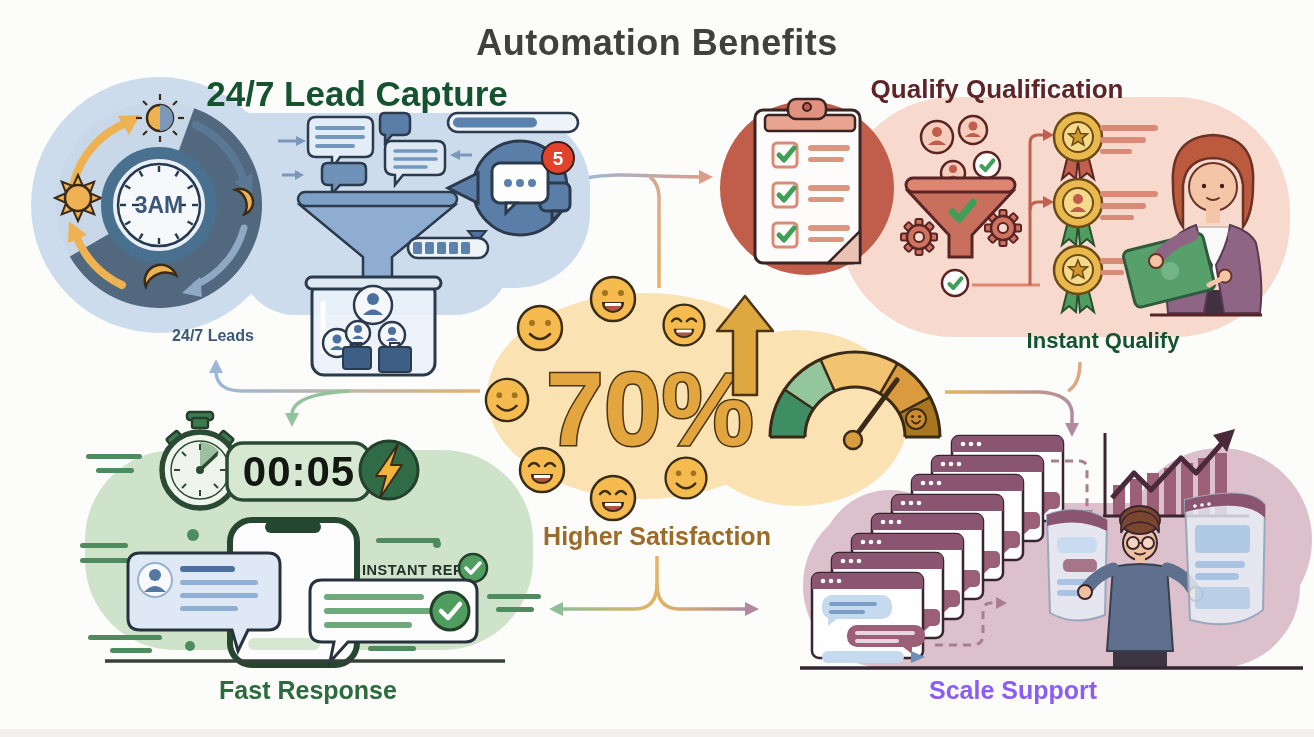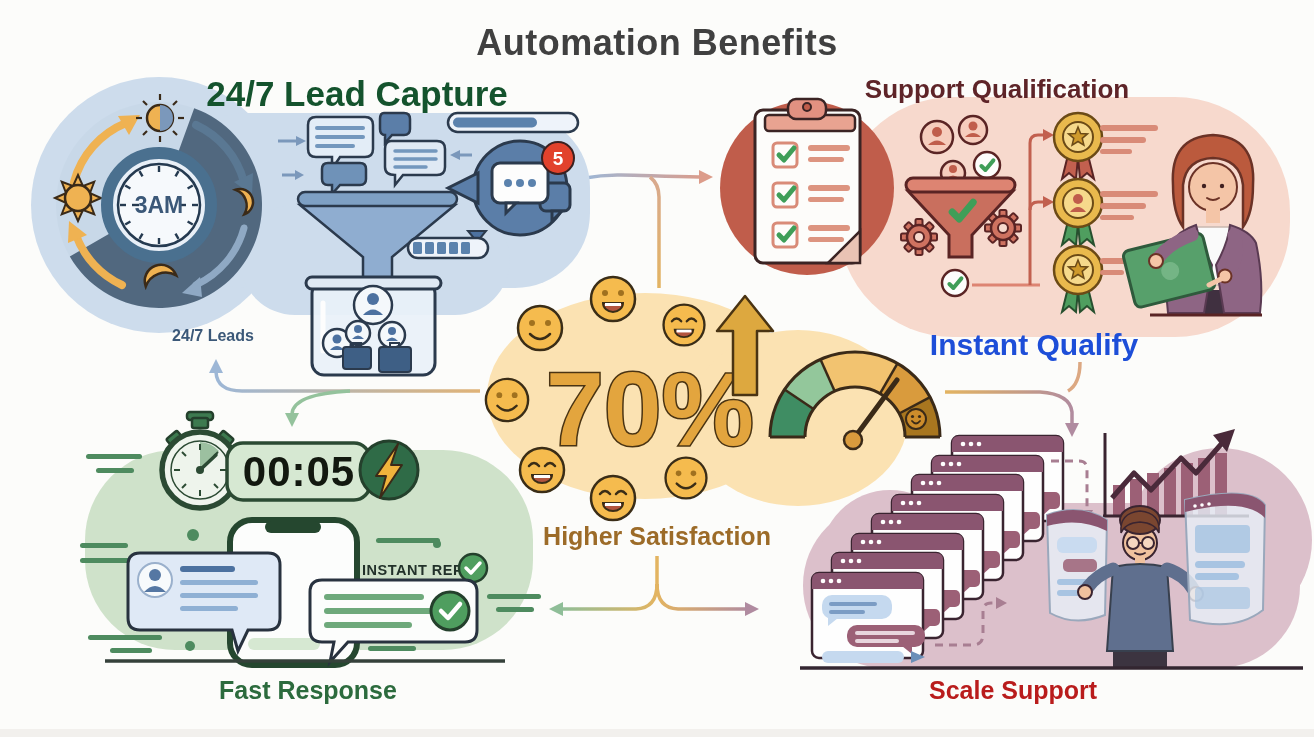--- a/index.html
+++ b/index.html
@@ -4,24 +4,24 @@
 <style>
   html,body{margin:0;padding:0;background:#e8e8e8;}
   #canvas{position:relative;width:1314px;height:737px;background:#fcfcfa;overflow:hidden;
           font-family:"Liberation Sans",sans-serif;}
   svg{position:absolute;overflow:visible;}
   .h{position:absolute;font-weight:bold;transform:translateX(-50%);white-space:nowrap;}
   #title{left:657px;top:22px;font-size:36px;color:#404040;letter-spacing:.5px;}
   #h-lead{left:329px;top:74px;font-size:35px;color:#14532d;margin-left:28px;}
   #h-qual{left:997px;top:74px;font-size:26px;color:#5e2428;}
   #c-leads{left:213px;top:327px;font-size:16px;color:#3b5878;}
-  #c-qualify{left:1034px;top:328px;font-size:30px;color:#1d4ed8;}
+  #c-qualify{left:1103px;top:328px;font-size:22px;color:#14532d;}
   #c-satis{left:657px;top:522px;font-size:25px;color:#9c6b28;}
   #c-fast{left:308px;top:676px;font-size:25px;color:#2c6b3d;}
-  #c-scale{left:1013px;top:676px;font-size:25px;color:#b91c1c;}
+  #c-scale{left:1013px;top:676px;font-size:25px;color:#8b5cf6;}
   #bottom-strip{position:absolute;left:0;bottom:0;width:100%;height:8px;background:#f2f0ed;}
   text{font-family:"Liberation Sans",sans-serif;}
 </style>
 </head>
 <body>
 
 <div id="canvas">
 
 <svg style="left:0;top:0" width="1314" height="737" viewBox="0 0 1314 737">
   <defs>
@@ -681,21 +681,21 @@
       <rect x="400" y="136" width="50" height="7" rx="3.5" fill="#a8c4e2"></rect>
       <rect x="400" y="148" width="44" height="7" rx="3.5" fill="#a8c4e2"></rect>
       <rect x="400" y="162" width="55" height="22" rx="4" fill="#a8c4e2" fill-opacity="0.7"></rect>
     </g>
   </g>
   <line x1="5" y1="243" x2="508" y2="243" stroke="#332630" stroke-width="3.5"></line>
 </svg>
 
 <div class="h" id="title">Automation Benefits</div>
 <div class="h" id="h-lead">24/7 Lead Capture</div>
-<div class="h" id="h-qual">Support Qualification</div>
+<div class="h" id="h-qual">Qualify Qualification</div>
 <div class="h" id="c-leads">24/7 Leads</div>
 <div class="h" id="c-qualify">Instant Qualify</div>
 <div class="h" id="c-satis">Higher Satisfaction</div>
 <div class="h" id="c-fast">Fast Response</div>
 <div class="h" id="c-scale">Scale Support</div>
 <div id="bottom-strip"></div>
 
 </div>
 
 </body></html>

